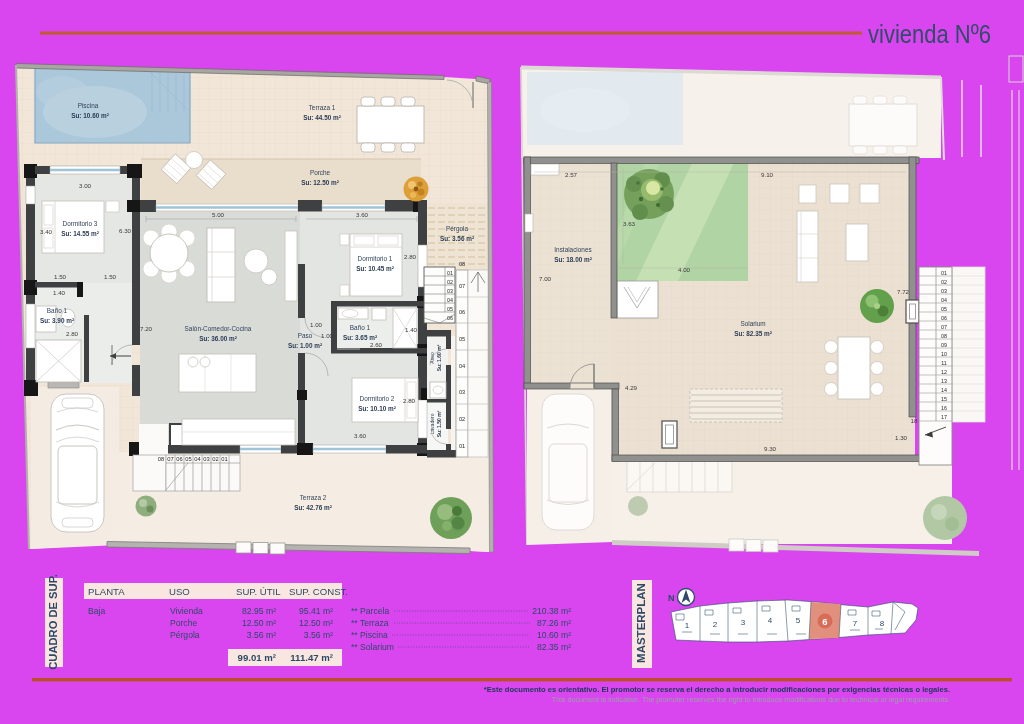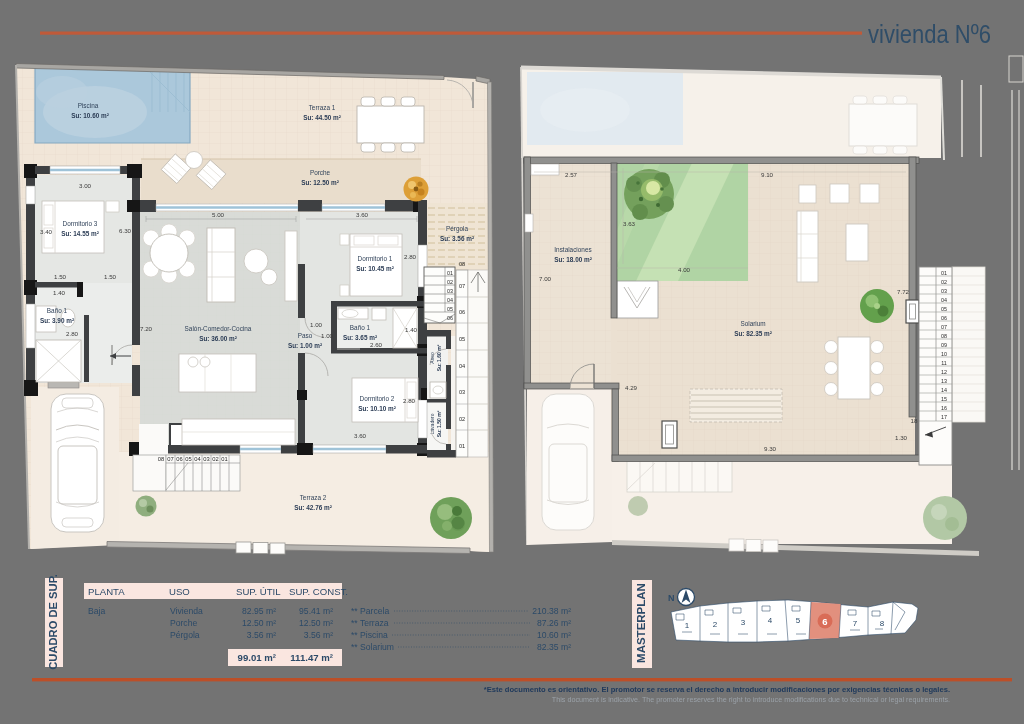--- a/index.html
+++ b/index.html
@@ -1,16 +1,16 @@
 <!DOCTYPE html>
 <html><head>
 <meta charset="utf-8">
 <style>
   html,body{margin:0;padding:0;background:#fff;}
-  #page{position:relative;width:1024px;height:724px;background:#737373;overflow:hidden;
+  #page{position:relative;width:1024px;height:724px;background:#d946ef;overflow:hidden;
         font-family:"Liberation Sans", sans-serif;}
   svg{position:absolute;top:0;left:0;}
   text{font-family:"Liberation Sans", sans-serif;}
 </style>
 </head>
 <body>
 <div id="page">
 <svg width="1024" height="724" viewBox="0 0 1024 724">
 <defs>
 <pattern id="tile" width="11" height="11" patternUnits="userSpaceOnUse">

